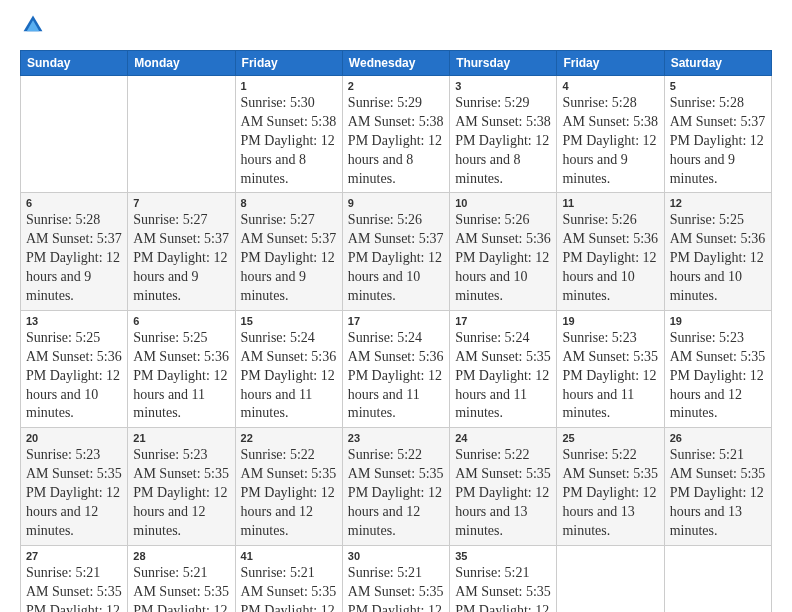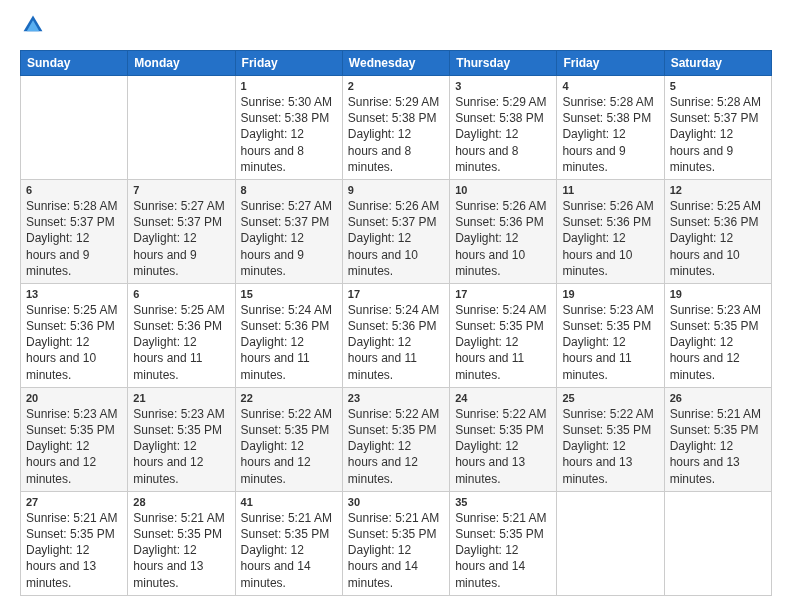--- a/index.html
+++ b/index.html
@@ -91,23 +91,24 @@
     .calendar tr:nth-child(odd) td {
       background: #fff;
     }
     .day-number {
       font-size: 11px;
       font-weight: bold;
       display: block;
       margin-bottom: 2px;
     }
     .cell-content {
-      font-size: 12px;
+      font-size: 14px;
       line-height: 1.35;
       color: #333;
+      font-family: Liberation Serif, serif;
     }
     .empty-cell {
       background: #f9f9f9;
     }
   </style>
 </head>
 <body>
 
 <div class="page">
   <div class="header">

